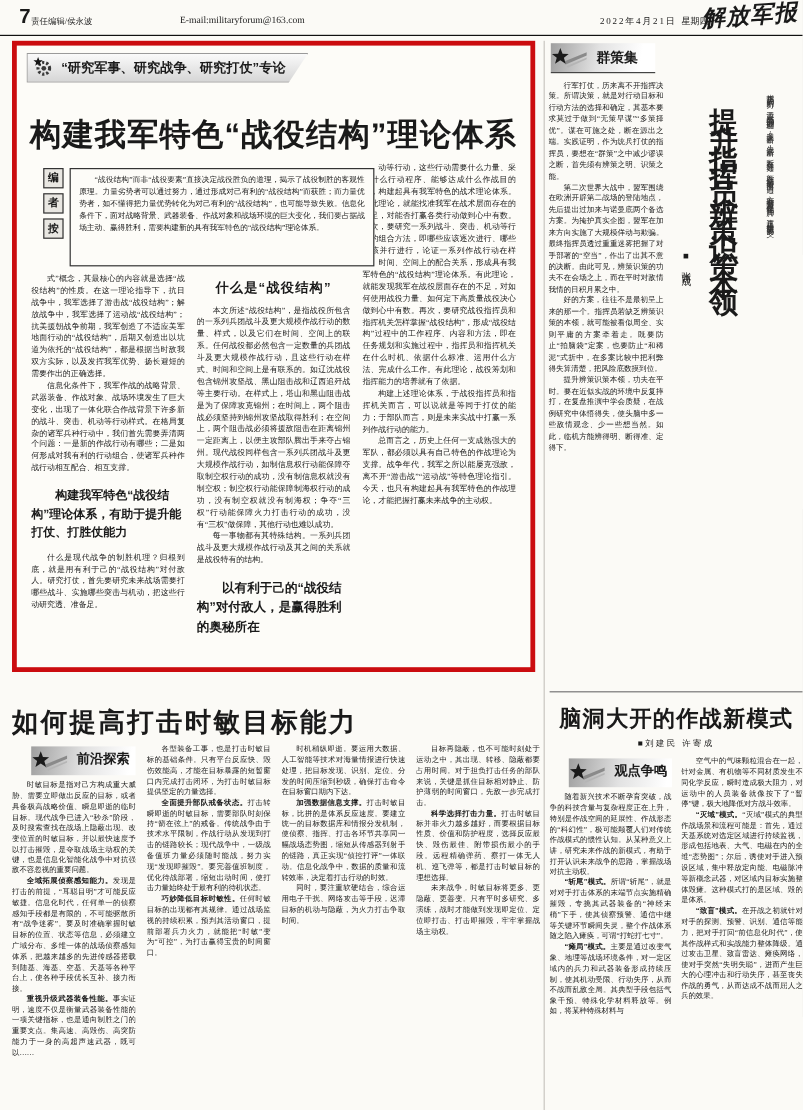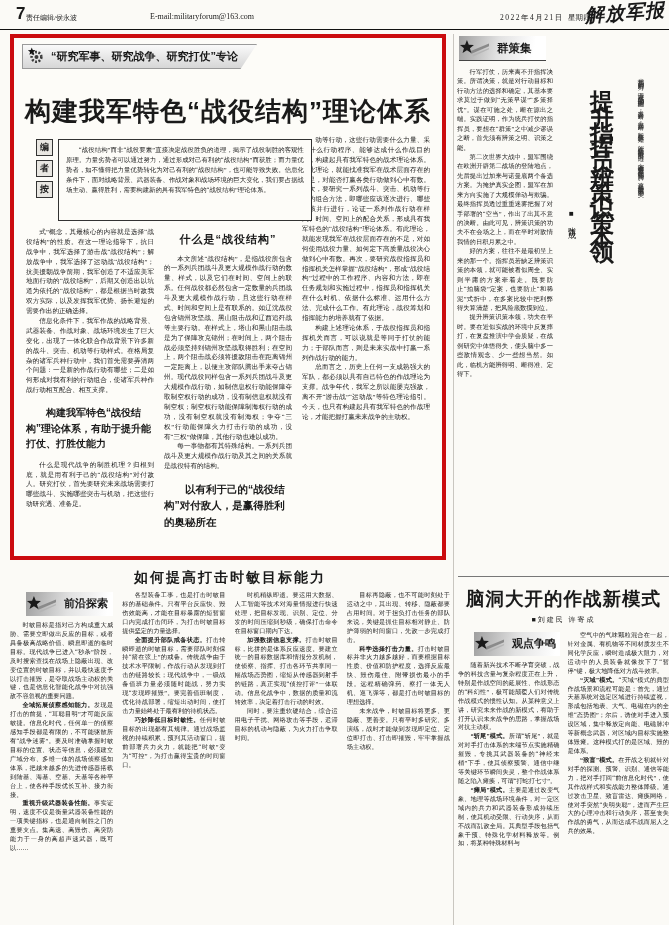--- a/index.html
+++ b/index.html
@@ -42,21 +42,21 @@
   .kicker{display:inline-flex;align-items:center;gap:8px;font-size:11.5px;font-weight:900;font-family:"Liberation Sans",sans-serif;padding:2px 14px 2px 0;background:linear-gradient(100deg,#9f9f9f,#e2e2e2 45%,#fff 85%);white-space:nowrap;}
   .qcj .kicker{border-bottom:1.2px solid #444;margin:2px 0 6px 2px;}
   .qcjrow{display:flex;height:486px;overflow:hidden;}
   .qcjtext{width:96px;font-size:6.3px;line-height:1.5;overflow:hidden;}
   .qcjauthor{writing-mode:vertical-rl;text-orientation:upright;font-size:8px;letter-spacing:2px;margin:142px 4px 0 12px;height:70px;}
   .qcjtitle{writing-mode:vertical-rl;text-orientation:upright;font-size:24px;font-weight:900;letter-spacing:15px;margin:4px 2px 0 6px;font-family:"Liberation Sans",sans-serif;height:476px;}
   .qcjstrip{writing-mode:vertical-rl;text-orientation:upright;font-size:6.3px;line-height:1.7;letter-spacing:1px;width:26px;height:470px;margin-top:6px;overflow:hidden;color:#333;}
 
   
   .bl{position:absolute;left:10px;top:562px;width:440px;height:363px;overflow:hidden;}
-  .bl .t1{text-align:center;font-size:14px;font-weight:900;letter-spacing:2px;margin:7px 0 4px;font-family:"Liberation Sans",sans-serif;}
+  .bl .t1{font-size:22px;font-weight:900;letter-spacing:2px;margin:25px 0 4px;font-family:"Liberation Sans",sans-serif;}
   .authors{text-align:center;font-size:7px;letter-spacing:2px;margin:0 0 6px;}
   .blcols{display:flex;gap:9px;height:306px;overflow:hidden;}
   .blcols .col{flex:1;font-size:6.2px;line-height:1.44;overflow:hidden;}
   .blcols .kicker, .brcols .kicker{margin:1px 0 5px 16px;font-size:11px;}
 
   
   .br{position:absolute;left:458px;top:577px;width:211px;height:348px;overflow:hidden;}
   .br .t1{text-align:center;font-size:18.5px;font-weight:900;letter-spacing:1px;margin:9px 0 4px;font-family:"Liberation Sans",sans-serif;}
   .brcols{display:flex;gap:8px;height:292px;overflow:hidden;}
   .brcols .col{flex:1;font-size:6.2px;line-height:1.44;overflow:hidden;}

